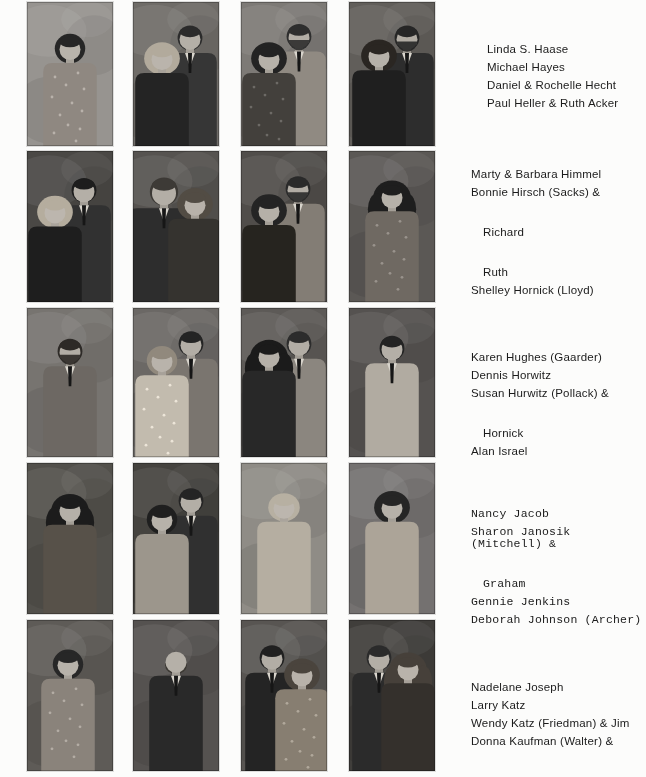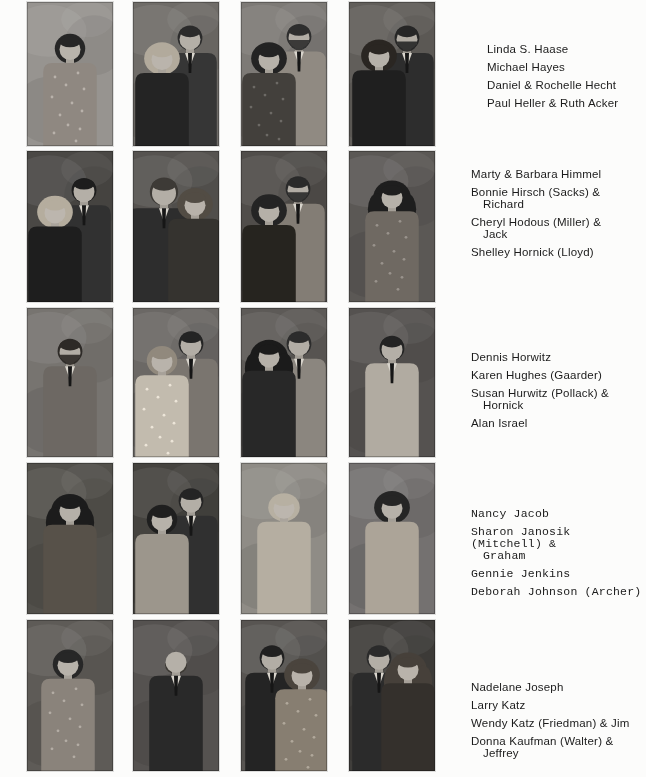--- a/index.html
+++ b/index.html
@@ -5,21 +5,21 @@
   html,body{margin:0;padding:0;background:#e8e8e8;}
   .page{
     position:relative;width:646px;height:777px;background:#fcfcfb;
     font-family:"Liberation Sans",sans-serif;overflow:hidden;
   }
   .photo{position:absolute;box-shadow:0 0 0 1px rgba(0,0,0,0.12);}
   .photo svg{display:block;}
   .name-block{position:absolute;width:172px;color:#1b1b1b;}
   .entry{margin-bottom:6px;font-size:11.5px;line-height:12px;letter-spacing:0.2px;}
   .line{display:block;}
-  .line.cont{padding-left:12px;}
+  .line.cont{padding-left:12px;margin-top:28px;}
 </style>
 </head>
 <body>
 
 <div class="page">
   <div id="photo-grid">
       <div class="photo" aria-label="woman with short dark hair in floral dress" style="left: 27px; top: 2px; width: 86px; height: 144px;">
         <svg width="86" height="144" viewBox="0 0 86 144">
           <rect width="86" height="144" fill="#979490"></rect>
           <ellipse cx="21.5" cy="28.8" rx="38" ry="26" fill="#ffffff" opacity="0.07"></ellipse>
@@ -501,33 +501,32 @@
       </div>
       <div class="name-block" style="left: 471px; top: 168px;">
         <div class="entry">
           <span class="line">Marty &amp; Barbara Himmel</span>
         </div>
         <div class="entry">
           <span class="line">Bonnie Hirsch (Sacks) &amp;</span>
           <span class="line cont">Richard</span>
         </div>
         <div class="entry">
-          <span class="line">Cheryl Hodous (Miller) &amp;</span>
-          <span class="line cont">Jack</span>
+          <span class="line cont">Ruth</span>
         </div>
         <div class="entry">
           <span class="line">Shelley Hornick (Lloyd)</span>
         </div>
       </div>
       <div class="name-block" style="left: 471px; top: 351px;">
         <div class="entry">
+          <span class="line">Karen Hughes (Gaarder)</span>
+        </div>
+        <div class="entry">
           <span class="line">Dennis Horwitz</span>
-        </div>
-        <div class="entry">
-          <span class="line">Karen Hughes (Gaarder)</span>
         </div>
         <div class="entry">
           <span class="line">Susan Hurwitz (Pollack) &amp;</span>
           <span class="line cont">Hornick</span>
         </div>
         <div class="entry">
           <span class="line">Alan Israel</span>
         </div>
       </div>
       <div class="name-block" style="left: 471px; top: 508px; font-family: Liberation Mono, monospace;">

